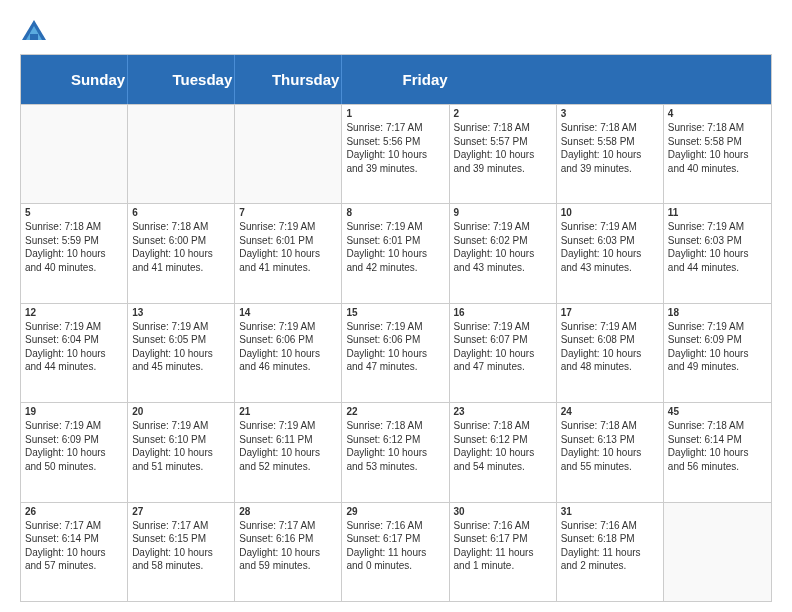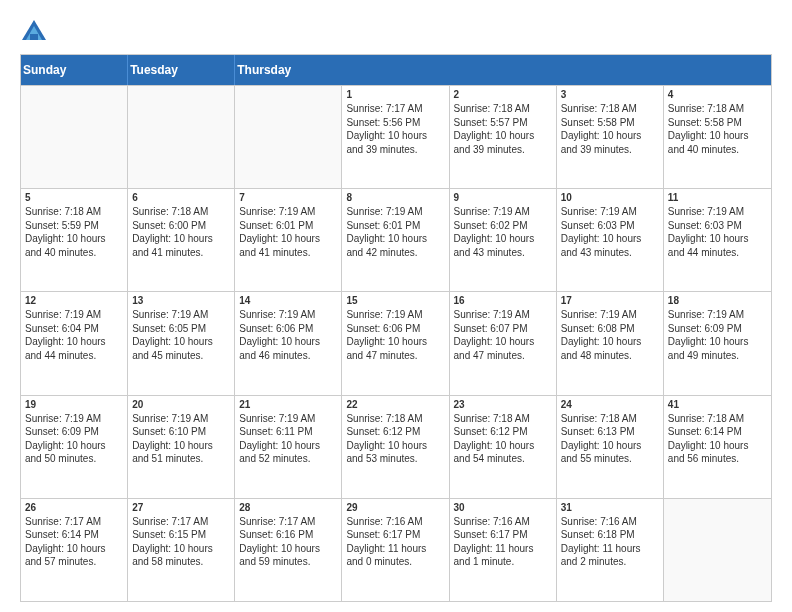--- a/index.html
+++ b/index.html
@@ -65,24 +65,24 @@
       flex-direction: column;
       border: 1px solid #ccc;
     }
     .cal-header {
       display: grid;
       grid-template-columns: repeat(7, 1fr);
       background: #2a6db5;
     }
     .cal-header-cell {
       color: #fff;
-      font-size: 12px;
-      font-weight: bold;
-      text-align: left;
-      padding: 8px 2px;
+      font-size: 15px;
+      font-weight: bold;
+      text-align: right;
+      padding: 16px 2px;
       border-right: 1px solid #4a8dd5;
     }
     .cal-header-cell:last-child { border-right: none; }
     .cal-body {
       flex: 1;
       display: flex;
       flex-direction: column;
     }
     .cal-week {
       display: grid;
@@ -132,20 +132,21 @@
       <div class="calendar-title"></div>
       <div class="calendar-subtitle"></div>
     </div>
   </div>
 
   <div class="calendar">
     <div class="cal-header">
     <div class="cal-header-cell">Sunday</div>
         <div class="cal-header-cell">Tuesday</div>
         <div class="cal-header-cell">Thursday</div>
+        <div class="cal-header-cell">Friday</div>
       </div>
     <div class="cal-body">
     <div class="cal-week">
           <div class="cal-cell empty"></div>
           <div class="cal-cell empty"></div>
           <div class="cal-cell empty"></div>
           <div class="cal-cell">
             <div class="day-num">1</div>
             <div class="day-info" style="white-space: pre-line;">Sunrise: 7:17 AM
 Sunset: 5:56 PM
@@ -313,21 +314,21 @@
 and 54 minutes.</div>
           </div>
           <div class="cal-cell">
             <div class="day-num">24</div>
             <div class="day-info" style="white-space: pre-line;">Sunrise: 7:18 AM
 Sunset: 6:13 PM
 Daylight: 10 hours
 and 55 minutes.</div>
           </div>
           <div class="cal-cell">
-            <div class="day-num">41</div>
+            <div class="day-num">45</div>
             <div class="day-info" style="white-space: pre-line;">Sunrise: 7:18 AM
 Sunset: 6:14 PM
 Daylight: 10 hours
 and 56 minutes.</div>
           </div>
         </div>
         <div class="cal-week">
           <div class="cal-cell">
             <div class="day-num">26</div>
             <div class="day-info" style="white-space: pre-line;">Sunrise: 7:17 AM

